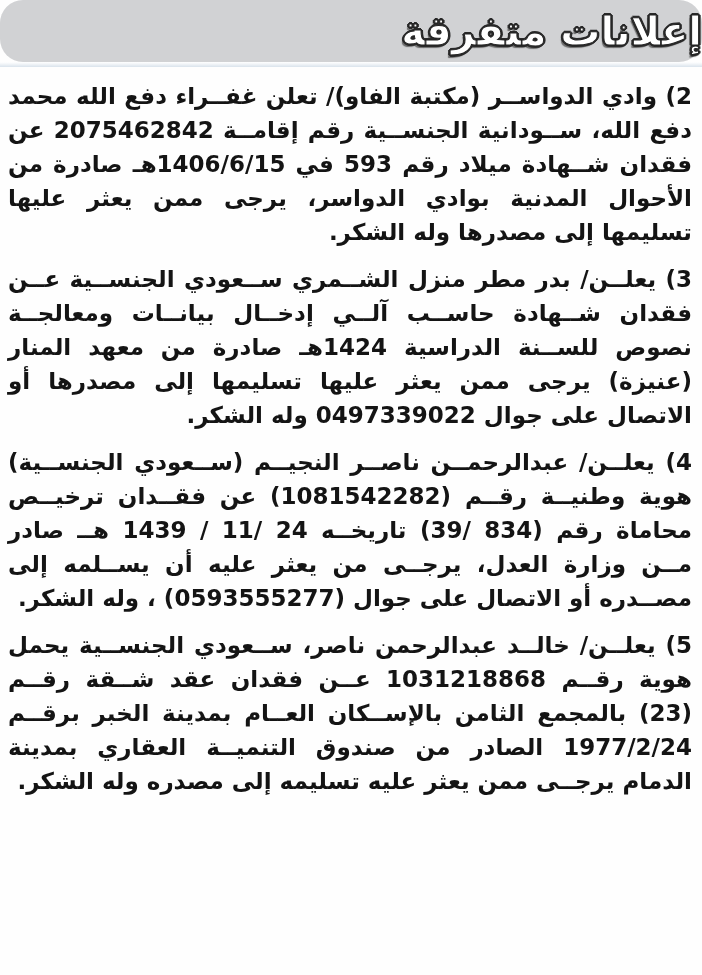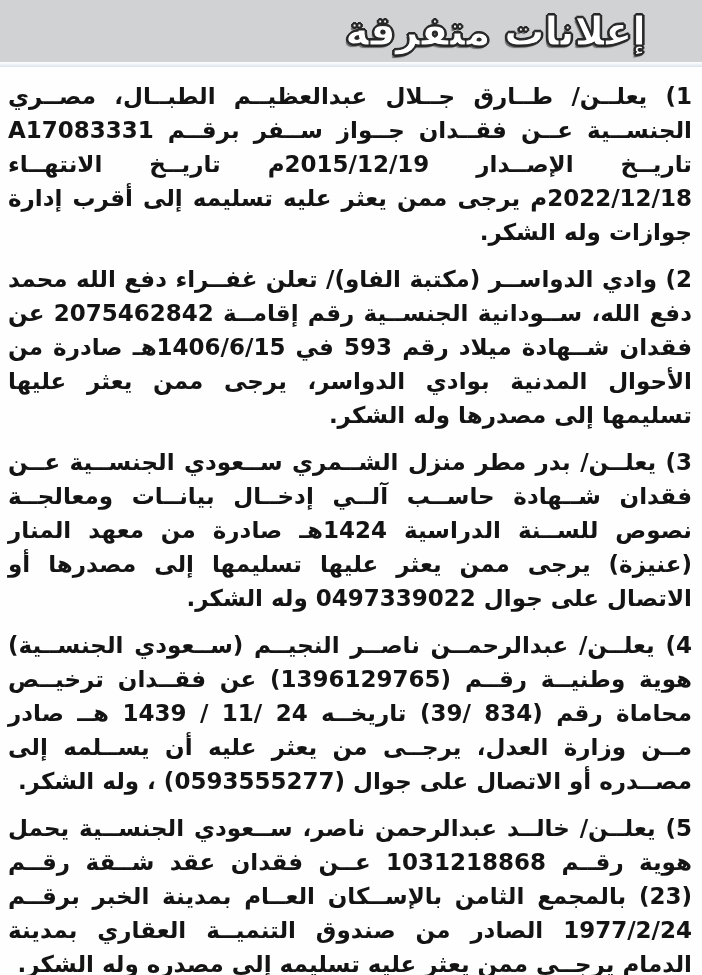--- a/index.html
+++ b/index.html
@@ -10,21 +10,21 @@
     background:#fefefe;
     overflow:hidden;
     font-family:"DejaVu Sans", sans-serif;
   }
   .masthead {
     height:62px;
     background:#d1d2d4;
     display:flex;
     align-items:center;
     justify-content:flex-end;
-    padding-right:56px;
+    border-radius:23px;
   }
   .masthead-title {
     font-size:40px;
     font-weight:bold;
     color:#ffffff;
     letter-spacing:1px;
     -webkit-text-stroke:1px #222222;
     text-shadow:
       -2px 0 0 #2a2a2a, 2px 0 0 #2a2a2a,
       0 -2px 0 #2a2a2a, 0 2px 0 #2a2a2a,
@@ -53,24 +53,23 @@
 
 <div class="page">
 
   <div class="masthead">
     <div class="masthead-title">إعلانات متفرقة</div>
   </div>
   <div class="masthead-rule"></div>
 
   <div class="ads">
 
-    <p class="ad"><span class="ad-marker">1)</span> <span>يعلــن/ طــارق جــلال عبدالعظيــم الطبــال، مصــري الجنســية عــن فقــدان جــواز ســفر برقــم A17083331 تاريــخ الإصــدار 2015/12/19م تاريــخ الانتهــاء 2022/12/18م يرجى ممن يعثر عليه تسليمه إلى أقرب إدارة جوازات وله الشكر.</span></p>
 
     <p class="ad"><span class="ad-marker">2)</span> <span>وادي الدواســر (مكتبة الفاو)/ تعلن غفــراء دفع الله محمد دفع الله، ســودانية الجنســية رقم إقامــة 2075462842 عن فقدان شــهادة ميلاد رقم 593 في 1406/6/15هـ صادرة من الأحوال المدنية بوادي الدواسر، يرجى ممن يعثر عليها تسليمها إلى مصدرها وله الشكر.</span></p>
 
     <p class="ad"><span class="ad-marker">3)</span> <span>يعلــن/ بدر مطر منزل الشــمري ســعودي الجنســية عــن فقدان شــهادة حاســب آلــي إدخــال بيانــات ومعالجــة نصوص للســنة الدراسية 1424هـ صادرة من معهد المنار (عنيزة) يرجى ممن يعثر عليها تسليمها إلى مصدرها أو الاتصال على جوال 0497339022 وله الشكر.</span></p>
 
-    <p class="ad"><span class="ad-marker">4)</span> <span>يعلــن/ عبدالرحمــن ناصــر النجيــم (ســعودي الجنســية) هوية وطنيــة رقــم (1396129765) عن فقــدان ترخيــص محاماة رقم (834 /39) تاريخــه 24 /11 / 1439 هــ صادر مــن وزارة العدل، يرجــى من يعثر عليه أن يســلمه إلى مصــدره أو الاتصال على جوال (0593555277) ، وله الشكر.</span></p>
+    <p class="ad"><span class="ad-marker">4)</span> <span>يعلــن/ عبدالرحمــن ناصــر النجيــم (ســعودي الجنســية) هوية وطنيــة رقــم (1081542282) عن فقــدان ترخيــص محاماة رقم (834 /39) تاريخــه 24 /11 / 1439 هــ صادر مــن وزارة العدل، يرجــى من يعثر عليه أن يســلمه إلى مصــدره أو الاتصال على جوال (0593555277) ، وله الشكر.</span></p>
 
     <p class="ad"><span class="ad-marker">5)</span> <span>يعلــن/ خالــد عبدالرحمن ناصر، ســعودي الجنســية يحمل هوية رقــم 1031218868 عــن فقدان عقد شــقة رقــم (23) بالمجمع الثامن بالإســكان العــام بمدينة الخبر برقــم 1977/2/24 الصادر من صندوق التنميــة العقاري بمدينة الدمام يرجــى ممن يعثر عليه تسليمه إلى مصدره وله الشكر.</span></p>
 
   </div>
 </div>
 
 </body></html>

